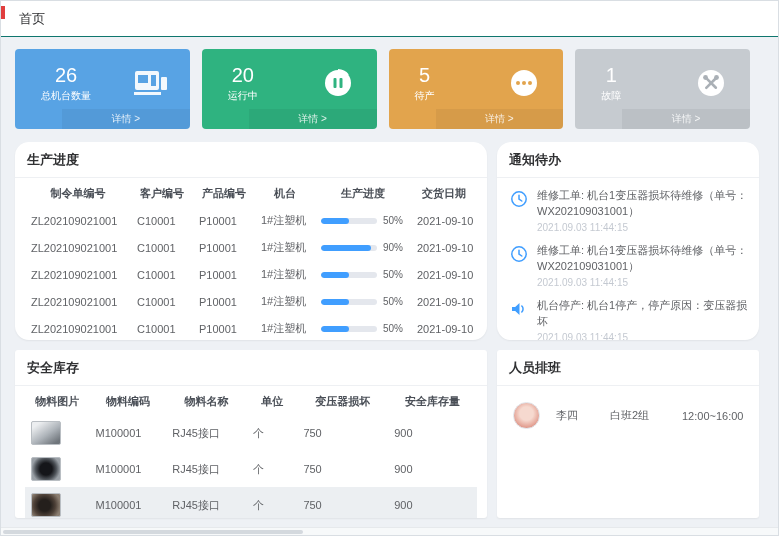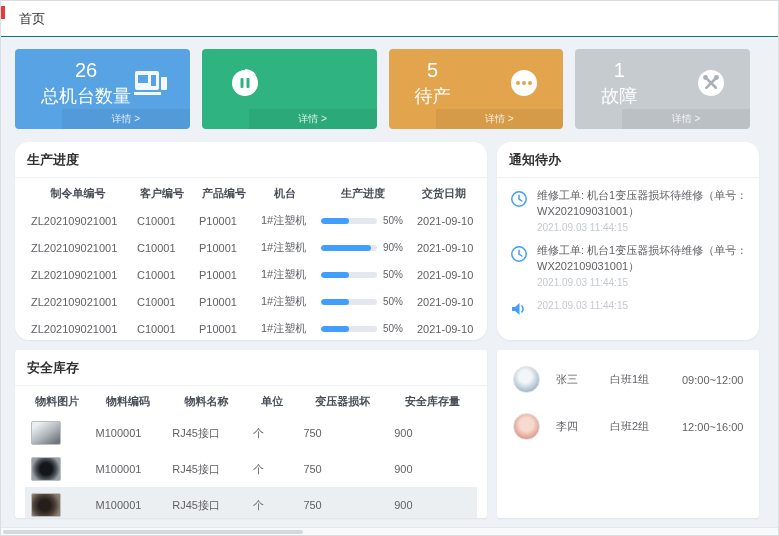--- a/index.html
+++ b/index.html
@@ -26,21 +26,21 @@
 
   
   .cards { display:flex; gap:12px; margin-bottom:13px; }
   .card {
     flex:1; height:80px; border-radius:4px; color:#fff;
     display:flex; flex-direction:column; overflow:hidden; cursor:pointer;
   }
   .card-main { flex:1; display:flex; align-items:center; justify-content:space-between; padding:8px 22px 0 26px; }
   .card-text { text-align:center; }
   .card-num { font-size:20px; line-height:22px; }
-  .card-label { font-size:18px; margin-top:3px; }
+  .card-label { font-size:10px; margin-top:3px; }
   .card-icon { width:34px; height:32px; display:flex; align-items:center; justify-content:center; }
   .card-detail {
     height:20px; text-align:center; font-size:10px; line-height:20px;
     color:rgba(255,255,255,0.85); background:rgba(0,0,0,0.05); cursor:pointer;margin-left:47px;
   }
 
   
   .grid { display:flex; gap:10px; }
   .col-left { width:472px; display:flex; flex-direction:column; gap:10px; }
   .col-right { flex:1; display:flex; flex-direction:column; gap:10px; }
@@ -125,20 +125,24 @@
               <rect x="27" y="9" width="6" height="13" rx="1" fill="#ffffff" opacity="0.92"></rect>
               <rect x="0" y="24" width="27" height="3" fill="#ffffff" opacity="0.92"></rect>
             </svg>
           </div>
         </div>
         <div class="card-detail">详情 &gt;</div>
       </div>
 
       <div class="card" style="background: rgb(47, 179, 128);">
         <div class="card-main">
+          <div class="card-text">
+            <div class="card-num">20</div>
+            <div class="card-label">运行中</div>
+          </div>
           <div class="card-icon">
             <svg width="30" height="30" viewBox="0 0 30 30">
               <circle cx="15" cy="15" r="13" fill="#ffffff"></circle>
               <path d="M15 2 a13 13 0 0 1 10 5" fill="none" stroke="#ffffff" stroke-width="2"></path>
               <rect x="10.5" y="10" width="3" height="10" rx="1" fill="#2fb380"></rect>
               <rect x="16.5" y="10" width="3" height="10" rx="1" fill="#2fb380"></rect>
             </svg>
           </div>
         </div>
         <div class="card-detail">详情 &gt;</div>
@@ -382,36 +386,32 @@
             </div>
 
             <div class="notif-item">
               <div class="notif-icon">
                 <svg width="20" height="20" viewBox="0 0 20 20">
                   <path d="M3 8 h3.2 L10.5 4 v12 L6.2 12 H3 z" fill="#409eff"></path>
                   <path d="M12.8 7 a4.2 4.2 0 0 1 0 6" fill="none" stroke="#409eff" stroke-width="1.5" stroke-linecap="round"></path>
                 </svg>
               </div>
               <div>
+                <div class="notif-text">机台停产: 机台1停产，停产原因：变压器损坏</div>
                 <div class="notif-time">2021.09.03 11:44:15</div>
               </div>
             </div>
 
           </div>
         </div>
 
         <div class="panel p-schedule">
+          <div class="panel-header">人员排班</div>
           <div class="sch-list">
 
-            <div class="sch-row">
-              <div class="avatar av-1"></div>
-              <span class="sch-name">张三</span>
-              <span class="sch-shift">白班1组</span>
-              <span class="sch-time">09:00~12:00</span>
-            </div>
 
             <div class="sch-row">
               <div class="avatar av-2"></div>
               <span class="sch-name">李四</span>
               <span class="sch-shift">白班2组</span>
               <span class="sch-time">12:00~16:00</span>
             </div>
 
 
           </div>

